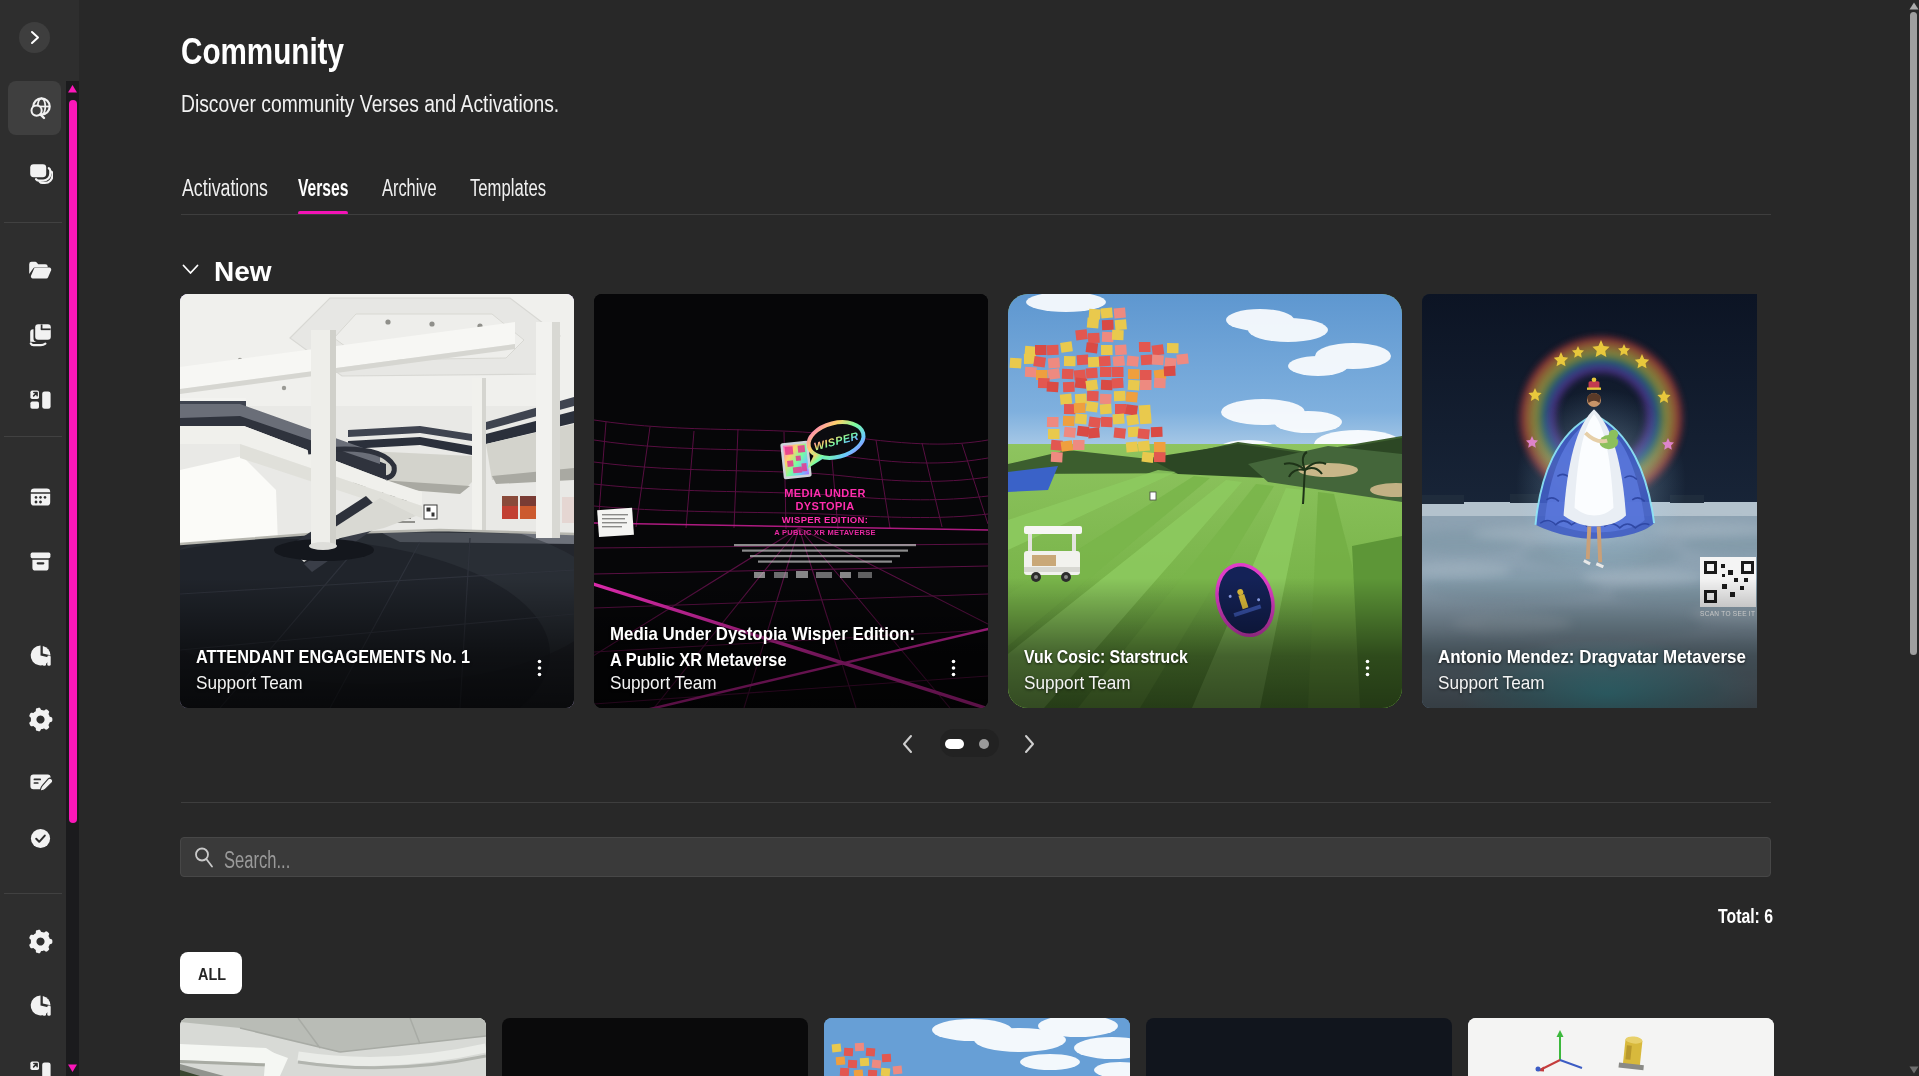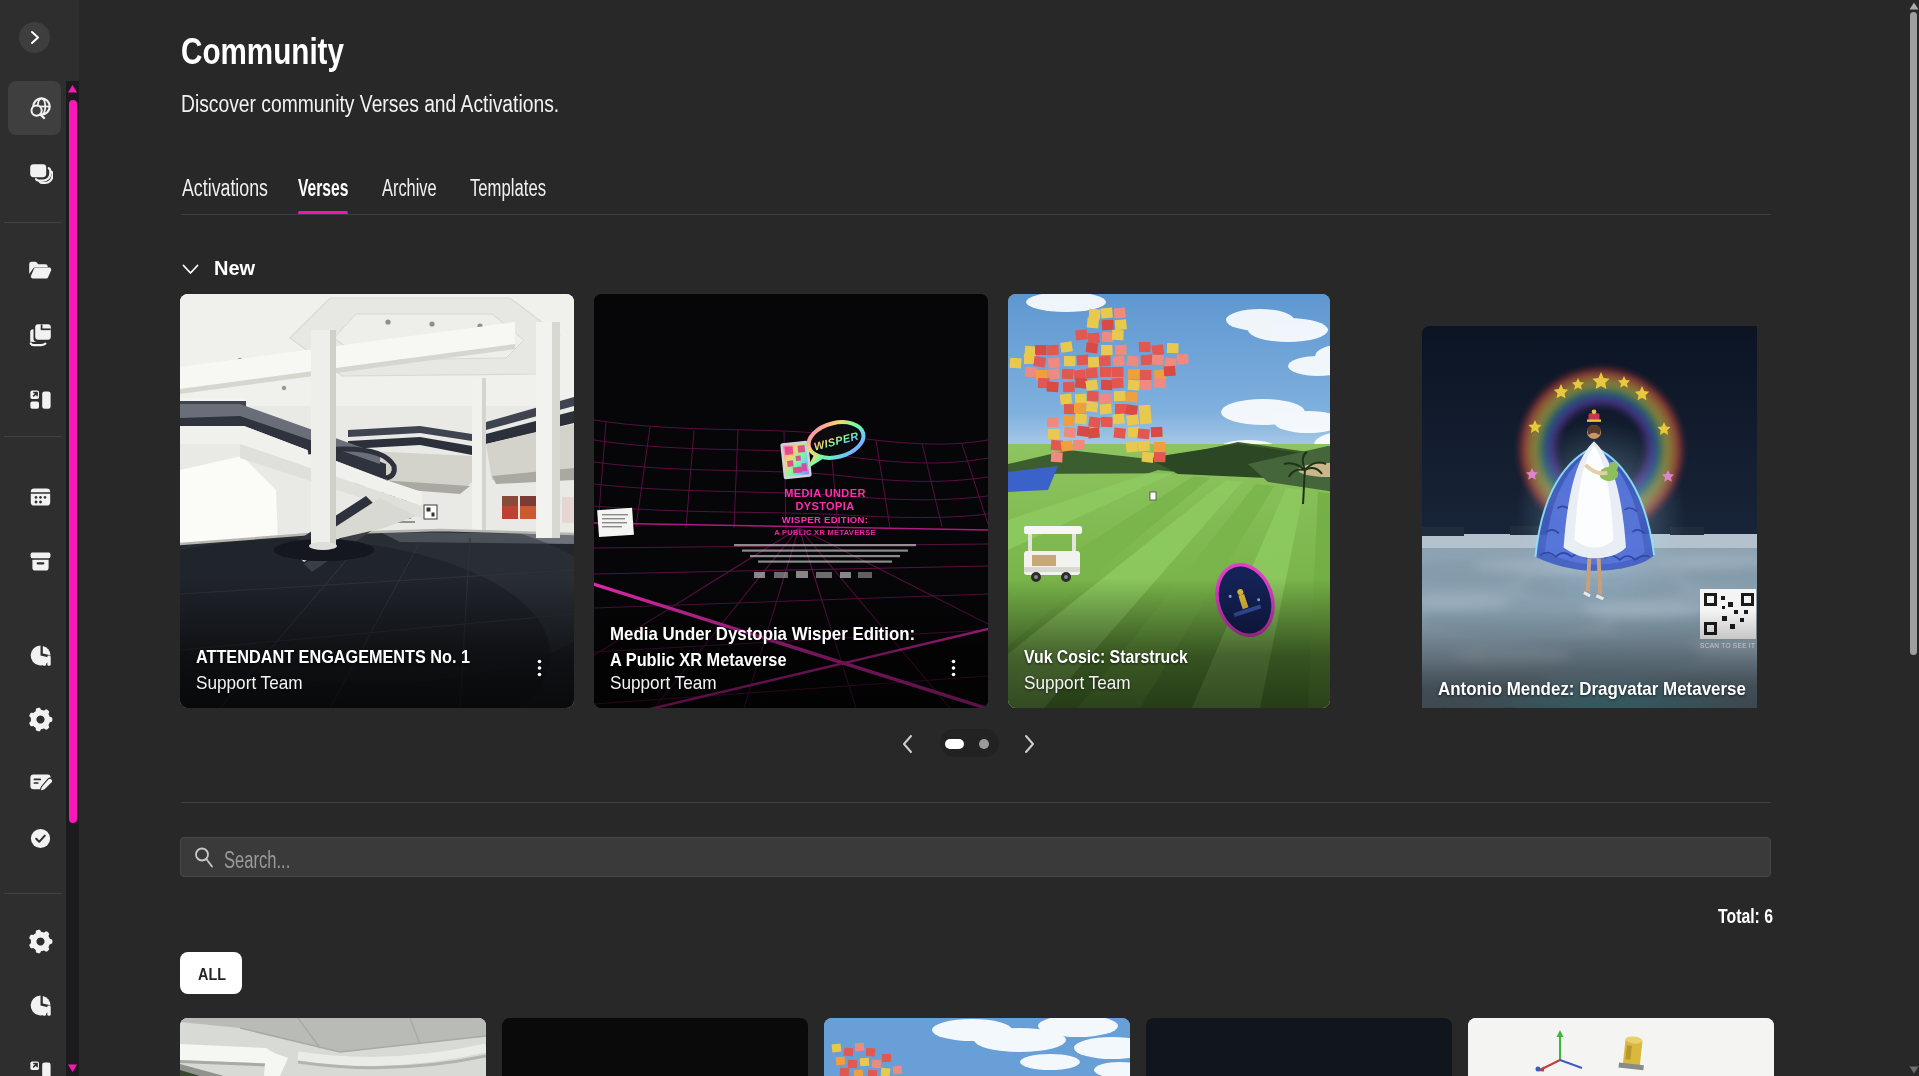--- a/index.html
+++ b/index.html
@@ -127,21 +127,21 @@
 <div class="txt" style="left:182.3px;top:176.8px;font-size:23px;color:#f0f0f0;transform:scaleX(0.773);">Activations</div>
 <div class="txt" style="left:298px;top:176.8px;font-size:23px;font-weight:bold;transform:scaleX(0.68);">Verses</div>
 <div class="txt" style="left:382px;top:176.8px;font-size:23px;color:#f0f0f0;transform:scaleX(0.713);">Archive</div>
 <div class="txt" style="left:470px;top:176.8px;font-size:23px;color:#f0f0f0;transform:scaleX(0.725);">Templates</div>
 <div class="abs" style="left:298px;top:210.5px;width:50px;height:4px;border-radius:2px;background:#f313b6;"></div>
 <div class="abs" style="left:181px;top:214px;width:1590px;height:1px;background:#3e3e3e;"></div>
 
 <svg class="abs" style="left:182px;top:264px;" width="17" height="11" viewBox="0 0 17 11">
     <path d="M1.5,1.5 L8.5,9 L15.5,1.5" fill="none" stroke="#fff" stroke-width="1.8" stroke-linecap="round" stroke-linejoin="round"></path>
   </svg>
-<div class="txt" style="left:214px;top:257.7px;font-size:20px;font-weight:bold;">New</div>
+<div class="txt" style="left:214px;top:257.7px;font-size:28px;font-weight:bold;">New</div>
 
 <div class="abs" id="carousel" style="left:180px;top:294px;width:1577px;height:414px;overflow:hidden;">
 
   <div class="abs" style="left:0;top:0;width:394px;height:414px;border-radius:8px;overflow:hidden;background:#8b5cf6;">
     <svg class="abs" style="left:0;top:0;" width="394" height="414" viewBox="0 0 394 414">
       <rect width="394" height="414" fill="#e9e9e6"></rect>
       <rect width="394" height="112" fill="#f0f0ed"></rect>
       <polygon points="150,4 330,4 380,42 358,80 162,82 110,44" fill="#e7e7e4" stroke="#d8d8d4" stroke-width="1.2"></polygon>
       <polygon points="176,20 312,20 344,46 326,64 184,66 154,44" fill="#eeeeeb" stroke="#d8d8d3" stroke-width="1"></polygon>
       <circle cx="208" cy="28" r="2.6" fill="#8f8f8a"></circle>
@@ -344,21 +344,21 @@
     <div class="txt cardtxt" style="left:16px;top:329.8px;font-size:19px;font-weight:bold;transform:scaleX(0.887);">Media Under Dystopia Wisper Edition:</div>
     <div class="txt cardtxt" style="left:16px;top:355.8px;font-size:19px;font-weight:bold;transform:scaleX(0.86);">A Public XR Metaverse</div>
     <div class="txt cardtxt" style="left:16px;top:379.3px;font-size:19px;color:#f4f4f4;transform:scaleX(0.904);">Support Team</div>
     <svg class="abs" style="left:354px;top:364px;" width="12" height="22" viewBox="0 0 12 22">
         <circle cx="5.5" cy="3.5" r="1.8" fill="#fff"></circle>
         <circle cx="5.5" cy="10" r="1.8" fill="#fff"></circle>
         <circle cx="5.5" cy="16.5" r="1.8" fill="#fff"></circle>
       </svg>
   </div>
 
-  <div class="abs" style="left:828px;top:0;width:322px;height:414px;border-radius:8px;overflow:hidden;background:#79b14b;">
+  <div class="abs" style="left:828px;top:0;width:394px;height:414px;border-radius:20px;overflow:hidden;background:#79b14b;">
     <svg class="abs" style="left:0;top:0;" width="394" height="414" viewBox="0 0 394 414">
       <defs>
         <linearGradient id="sky3" x1="0" y1="0" x2="0" y2="1">
           <stop offset="0" stop-color="#5e97d0"></stop>
             <stop offset="0.7" stop-color="#7fb0de"></stop>
             <stop offset="1" stop-color="#b9d3ea"></stop>
         </linearGradient>
         <linearGradient id="grass3" x1="0" y1="0" x2="0" y2="1">
           <stop offset="0" stop-color="#8ec45f"></stop>
             <stop offset="0.5" stop-color="#7ab54b"></stop>
@@ -526,21 +526,21 @@
     <div class="abs" style="left:0;bottom:0;width:100%;height:130px;background:linear-gradient(180deg,rgba(0,0,0,0) 0%,rgba(0,0,0,0.5) 60%,rgba(0,0,0,0.62) 100%);"></div>
     <div class="txt cardtxt" style="left:16px;top:353.3px;font-size:19px;font-weight:bold;transform:scaleX(0.833);">Vuk Cosic: Starstruck</div>
     <div class="txt cardtxt" style="left:16px;top:379.3px;font-size:19px;color:#f4f4f4;transform:scaleX(0.904);">Support Team</div>
     <svg class="abs" style="left:354px;top:364px;" width="12" height="22" viewBox="0 0 12 22">
         <circle cx="5.5" cy="3.5" r="1.8" fill="#fff"></circle>
         <circle cx="5.5" cy="10" r="1.8" fill="#fff"></circle>
         <circle cx="5.5" cy="16.5" r="1.8" fill="#fff"></circle>
       </svg>
   </div>
 
-  <div class="abs" style="left:1242px;top:0;width:394px;height:414px;border-radius:8px;overflow:hidden;background:#17202e;margin-top:32px;">
+  <div class="abs" style="left:1242px;top:0;width:394px;height:414px;border-radius:8px;overflow:hidden;background:#17202e;">
     <svg class="abs" style="left:0;top:0;" width="394" height="414" viewBox="0 0 394 414">
       <defs>
         <linearGradient id="sky4" x1="0" y1="0" x2="0" y2="1">
           <stop offset="0" stop-color="#0c1424"></stop>
             <stop offset="1" stop-color="#23344a"></stop>
         </linearGradient>
         <radialGradient id="glow4" cx="0.5" cy="0.5" r="0.5">
           <stop offset="0" stop-color="#5ee2f2" stop-opacity="0.8"></stop>
             <stop offset="1" stop-color="#5ee2f2" stop-opacity="0"></stop>
         </radialGradient>

